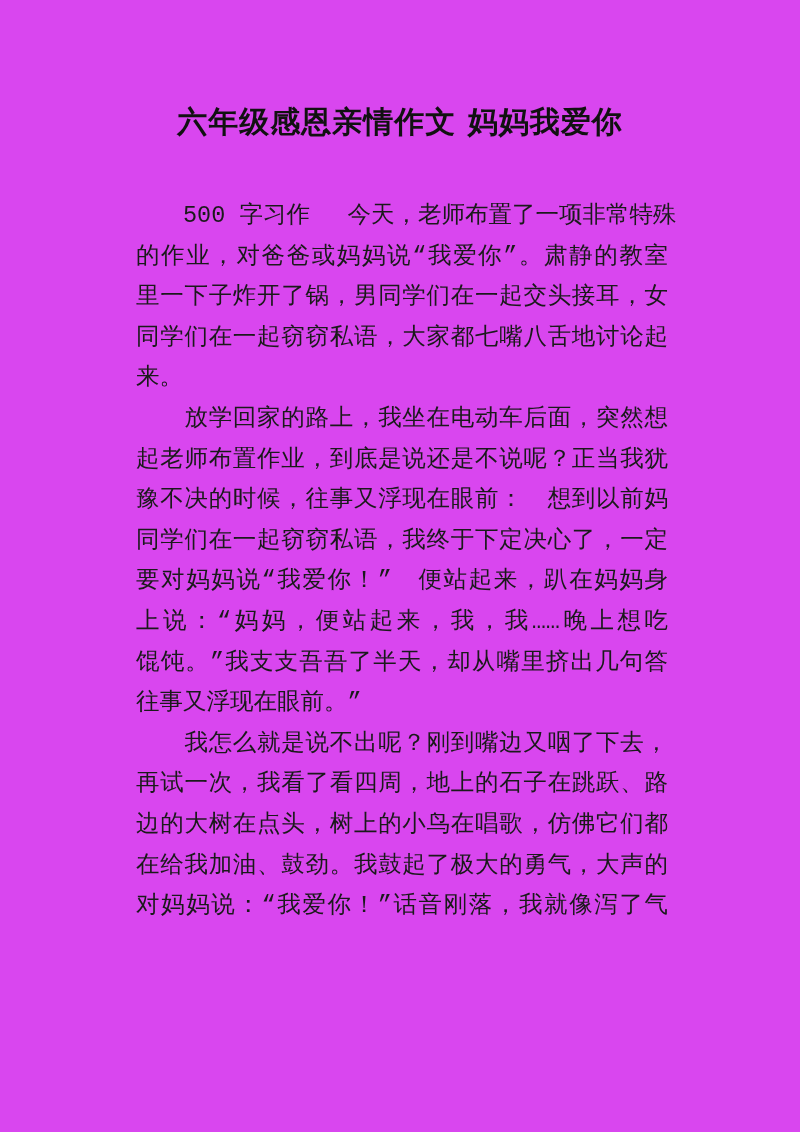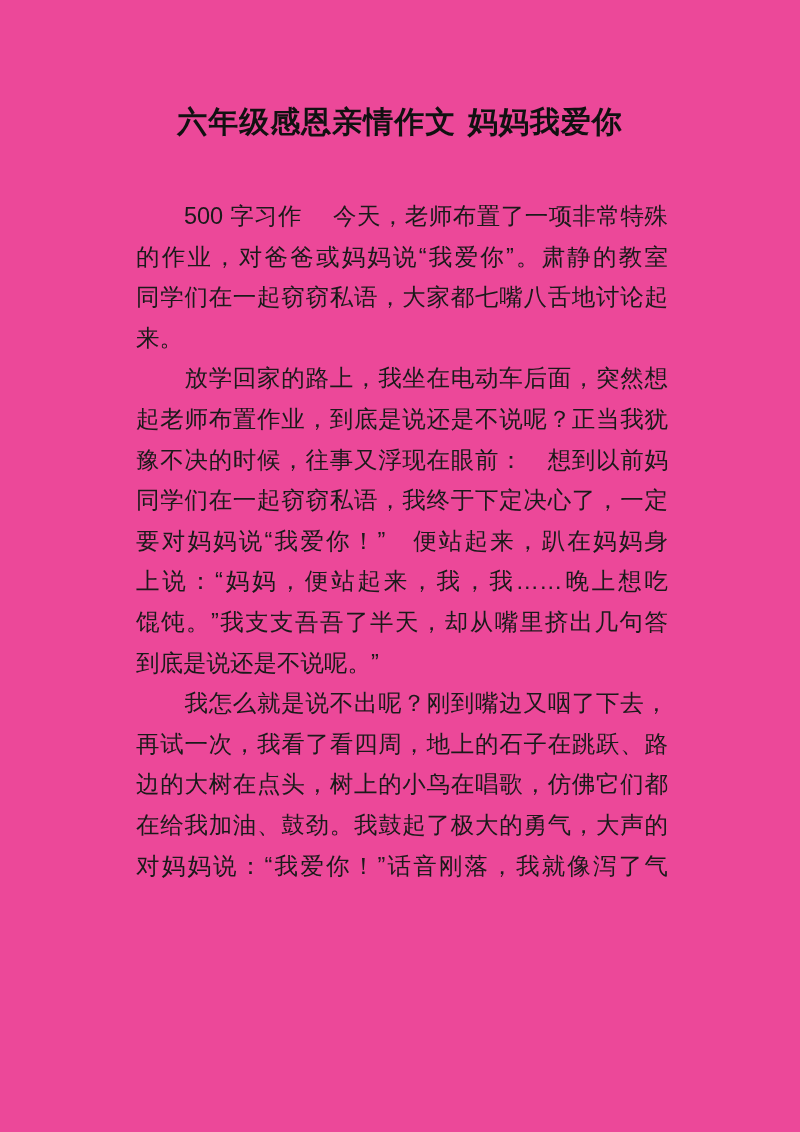--- a/index.html
+++ b/index.html
@@ -1,47 +1,48 @@
 <!DOCTYPE html>
 <html><head>
 <meta charset="utf-8">
 <style>
   html, body { margin: 0; padding: 0; background: #ffffff; }
   body { width: 800px; height: 1132px; overflow: hidden; position: relative; }
-  .page { position: absolute; left: 0; top: 0; width: 800px; height: 1132px; background: #ec4899; }
+  .page { position: absolute; left: 0; top: 0; width: 800px; height: 1132px; background: #d946ef; }
   .title {
     position: absolute; left: 0; top: 100px; width: 800px; text-align: center;
     font-family: "DejaVu Sans", sans-serif; font-weight: bold; font-size: 30px;
     color: #111; letter-spacing: 1px; line-height: 44px; margin: 0;
   }
   .body {
     position: absolute; left: 136px; top: 196px; width: 532px;
-    font-family: Liberation Sans, sans-serif; font-size: 23.5px; color: #1a1a1a;
+    font-family: Liberation Mono, monospace; font-size: 23.5px; color: #1a1a1a;
     line-height: 40.6px;
   }
   .line { display: block; white-space: pre; height: 40.6px; text-align: justify; text-align-last: justify; }
   .line.last { text-align-last: left; }
 </style>
 </head>
 <body>
 
 <div class="page">
   <h1 class="title">六年级感恩亲情作文  妈妈我爱你</h1>
   <div class="body">
     <span class="line">　　500 字习作　 今天，老师布置了一项非常特殊</span>
     <span class="line">的作业，对爸爸或妈妈说“我爱你”。肃静的教室</span>
+    <span class="line">里一下子炸开了锅，男同学们在一起交头接耳，女</span>
     <span class="line">同学们在一起窃窃私语，大家都七嘴八舌地讨论起</span>
     <span class="line last">来。</span>
     <span class="line">　　放学回家的路上，我坐在电动车后面，突然想</span>
     <span class="line">起老师布置作业，到底是说还是不说呢？正当我犹</span>
     <span class="line">豫不决的时候，往事又浮现在眼前：　想到以前妈</span>
     <span class="line">同学们在一起窃窃私语，我终于下定决心了，一定</span>
     <span class="line">要对妈妈说“我爱你！”　便站起来，趴在妈妈身</span>
     <span class="line">上说：“妈妈，便站起来，我，我……晚上想吃</span>
     <span class="line">馄饨。”我支支吾吾了半天，却从嘴里挤出几句答</span>
-    <span class="line last">到底是说还是不说呢。”</span>
+    <span class="line last">往事又浮现在眼前。”</span>
     <span class="line">　　我怎么就是说不出呢？刚到嘴边又咽了下去，</span>
     <span class="line">再试一次，我看了看四周，地上的石子在跳跃、路</span>
     <span class="line">边的大树在点头，树上的小鸟在唱歌，仿佛它们都</span>
     <span class="line">在给我加油、鼓劲。我鼓起了极大的勇气，大声的</span>
     <span class="line">对妈妈说：“我爱你！”话音刚落，我就像泻了气</span>
   </div>
 </div>
 
 </body></html>

